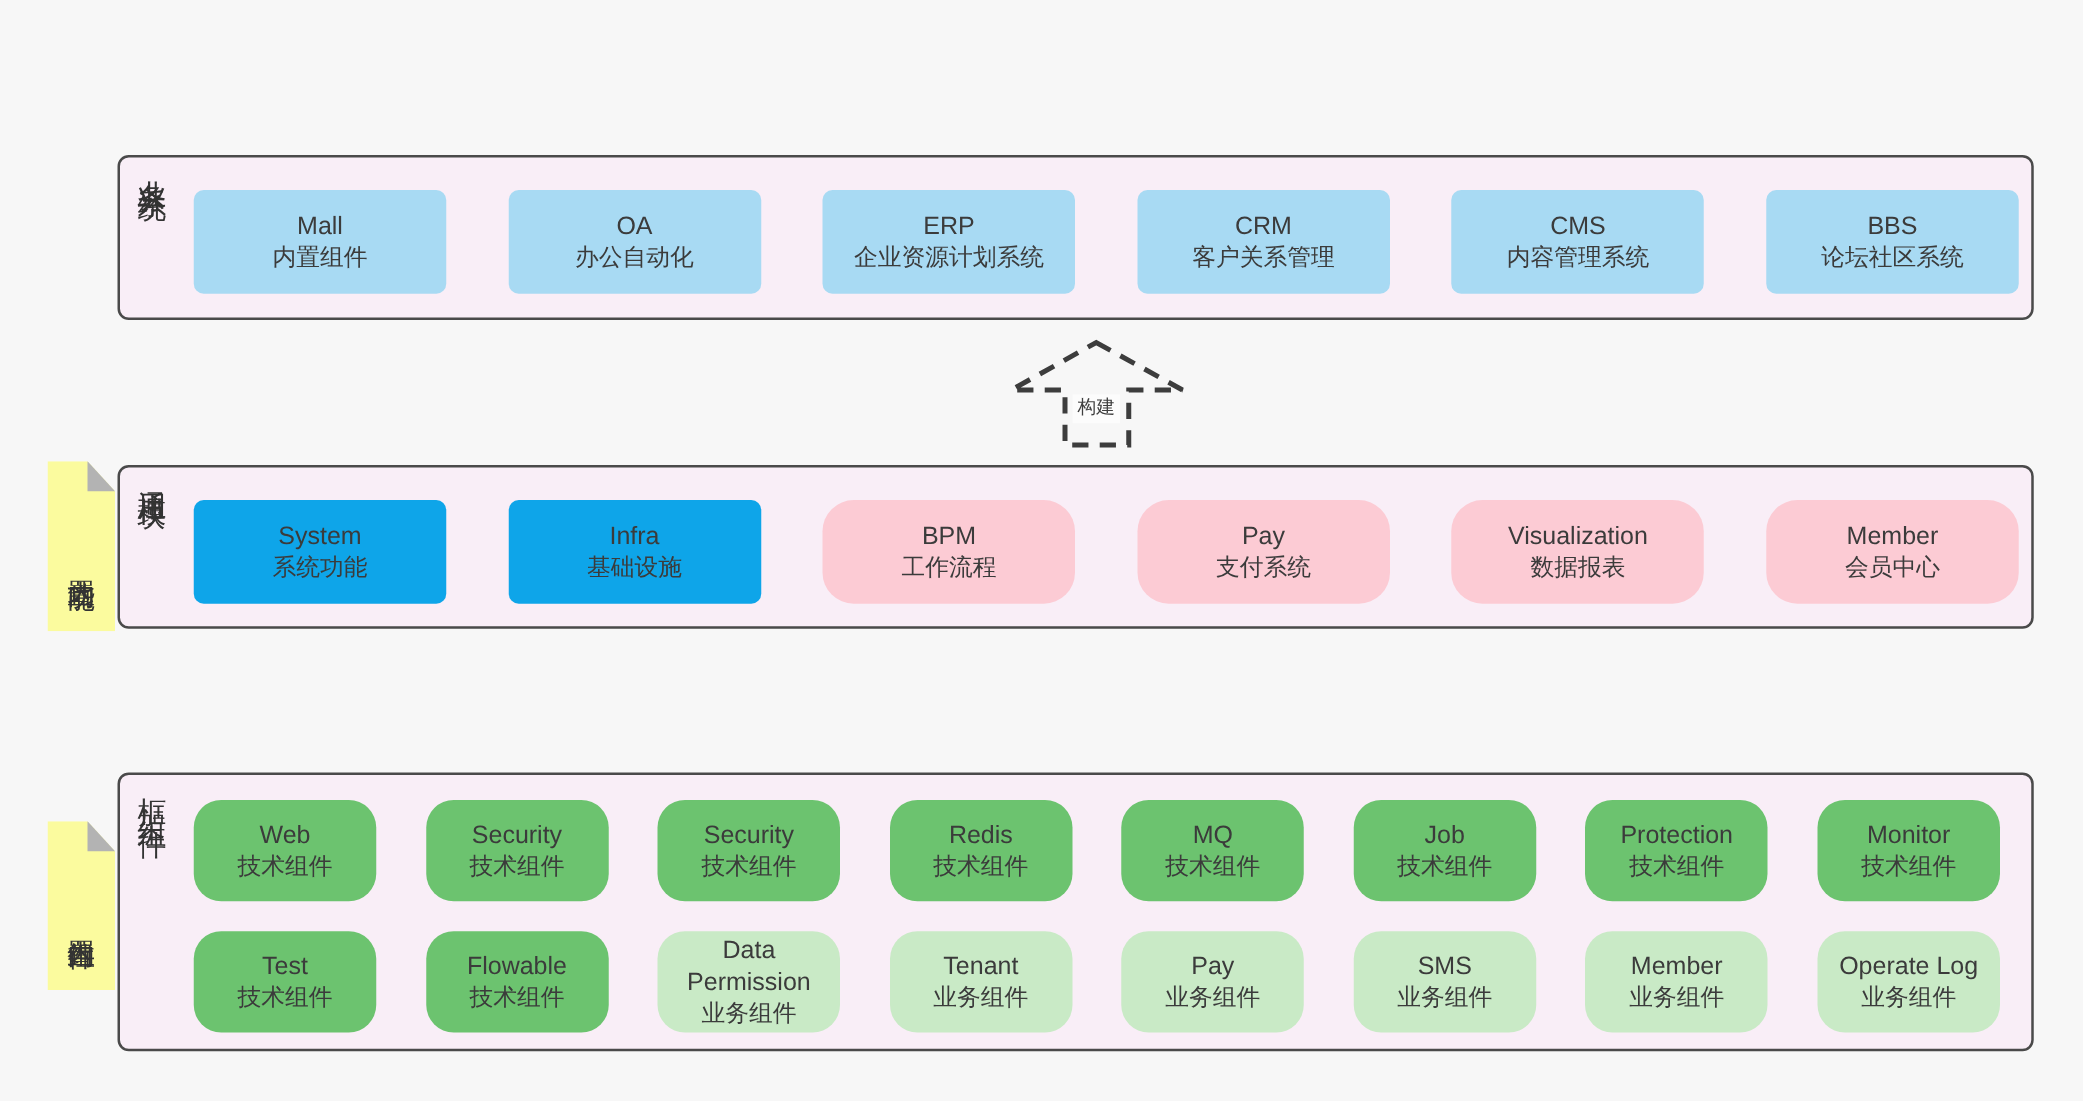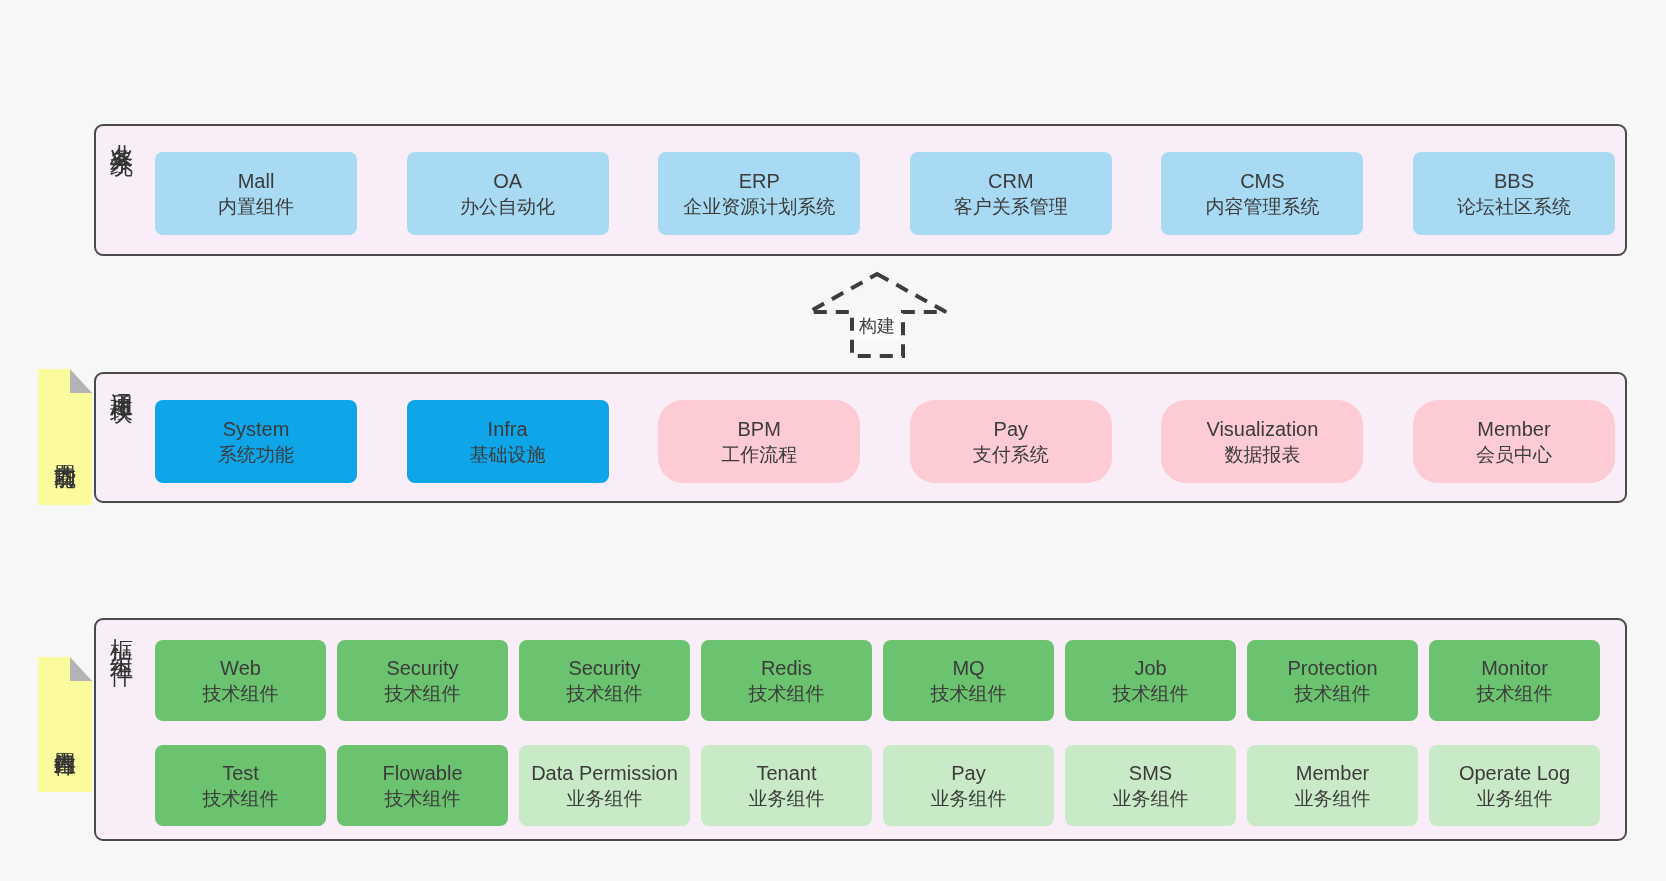--- a/index.html
+++ b/index.html
@@ -50,41 +50,41 @@
   .box{
     box-sizing:border-box;
     border-radius:8px;
     display:flex;flex-direction:column;
     align-items:center;justify-content:center;
     text-align:center;
     padding:2px 8px;
     line-height:1.32;
   }
   .row6 .box{width:202px;height:83px;}
-  .row8 .box{width:171px;height:81px;}
+  .row8 .box{width:146px;height:81px;border-radius:22px;}
   .box-name{font-size:20px;}
   .box-desc{font-size:19px;}
   .blue{background:#a8daf3;}
   .red{background:#0ea5e9;}
   .pink{background:#fccbd4;border-radius:25px;}
   .green{background:#6cc36f;}
   .lightgreen{background:#c9eac6;}
 
   
   .arrow{position:absolute;width:143px;height:88px;}
   .arrow1{left:806px;top:271px;}
   .arrow2{left:809px;top:516px;}
   .arrow svg{display:block;}
   .arrow-label{
     position:absolute;
     left:71px;top:56px;
     transform:translate(-50%,-50%);
     background:#fcfcfc;
     padding:1px 4px 3px 4px;
-    font-size:18px;color:#3f3f3f;
+    font-size:15px;color:#3f3f3f;
     white-space:nowrap;
   }
 
   
   .sticky{position:absolute;left:38px;width:54px;}
   .sticky1{top:369px;height:136px;}
   .sticky2{top:657px;height:135px;}
   .sticky svg{display:block;position:absolute;left:0;top:0;}
   .sticky-label{
     position:absolute;left:0;top:26px;bottom:4px;width:54px;

